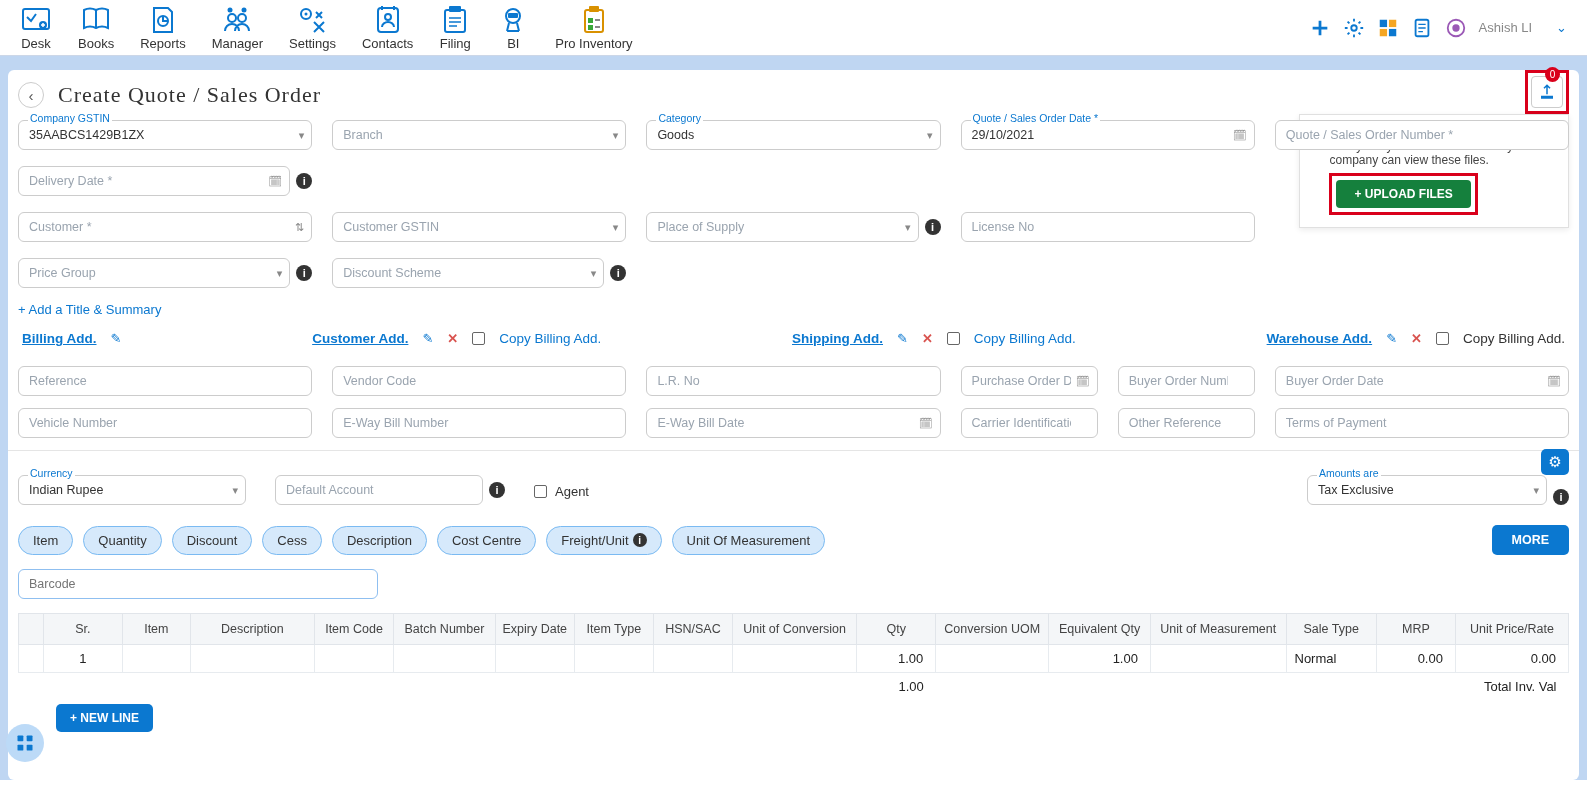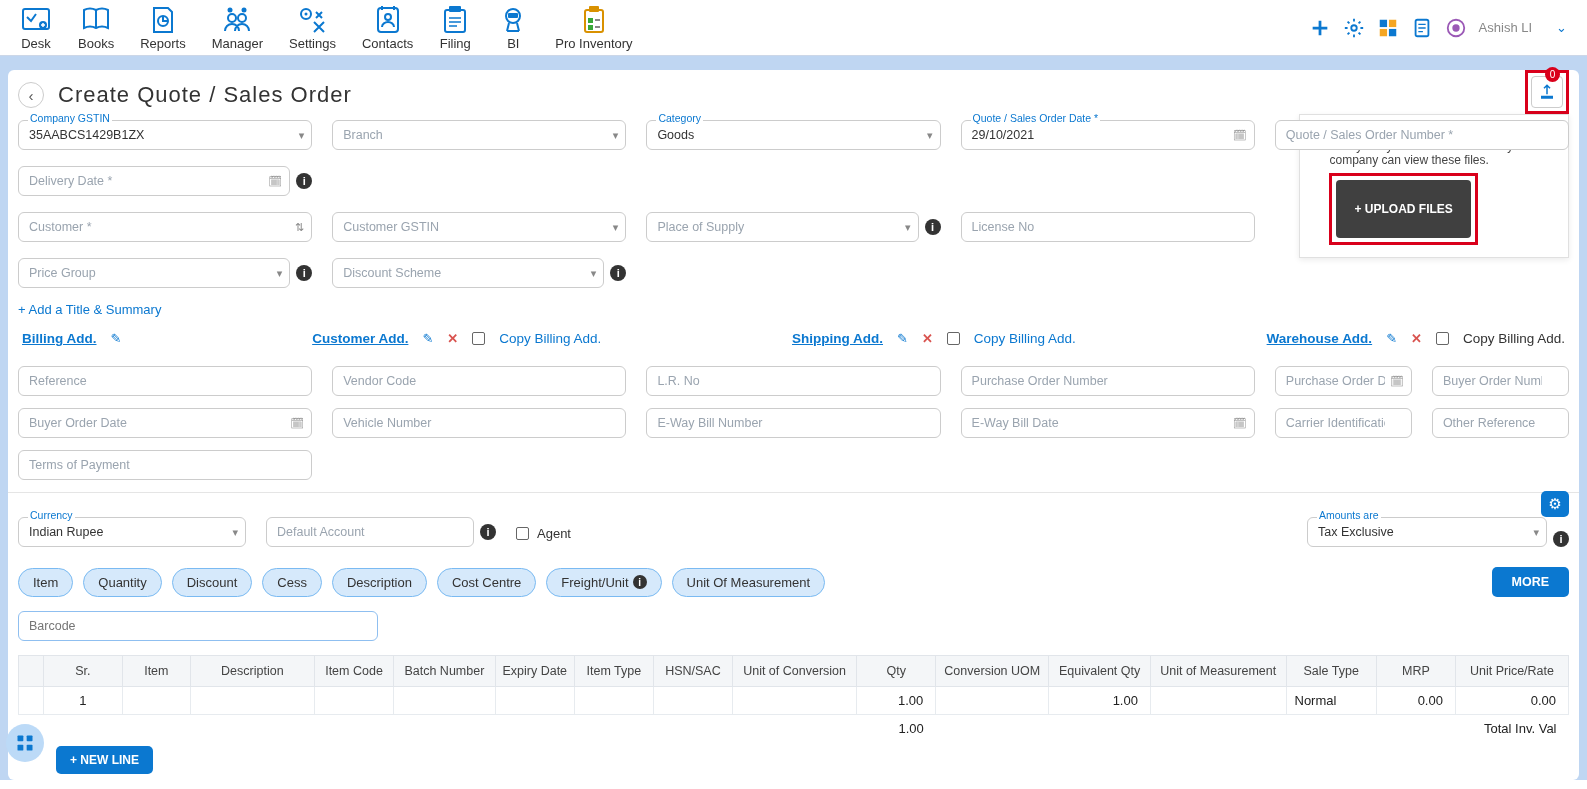--- a/index.html
+++ b/index.html
@@ -10,21 +10,21 @@
     .nav-item svg{width:32px;height:32px}
     .nav-right{display:flex;align-items:center;gap:12px}
     .nav-right svg{width:22px;height:22px}
     .user{color:#888;font-size:13px;display:flex;align-items:center;gap:18px}
 
     .body-wrap{background:#bfd6f2;padding:14px 8px 0 8px}
     .card{background:#fff;border-radius:6px;padding:12px 10px 0 10px;position:relative;min-height:710px}
 
     .title-row{display:flex;align-items:center;gap:14px;margin-bottom:12px}
     .back-btn{width:26px;height:26px;border:1px solid #ccc;border-radius:50%;display:flex;align-items:center;justify-content:center;font-size:15px;color:#555;cursor:pointer}
-    .page-title{font-family:Liberation Sans, sans-serif;font-size:22px;letter-spacing:1px}
+    .page-title{font-family:Liberation Serif, serif;font-size:22px;letter-spacing:1px}
 
     .form-grid{display:grid;grid-template-columns:repeat(5,minmax(0,1fr));gap:12px 20px;align-items:end}
     .field{position:relative}
     .field-label{position:absolute;top:-8px;left:10px;background:#fff;color:#0b78d0;font-size:10.5px;padding:0 2px}
     .field-input{width:100%;height:30px;border:1px solid #ccc;border-radius:6px;padding:0 26px 0 10px;font-size:12.5px;color:#333}
     .field-input::placeholder{color:#9aa4af}
     .caret{position:absolute;right:8px;top:50%;transform:translateY(-50%);font-size:11px;color:#888}
     .with-info{display:flex;align-items:center;gap:6px}
     .info-ic{width:16px;height:16px;border-radius:50%;background:#333;color:#fff;font-weight:bold;display:flex;align-items:center;justify-content:center;font-size:11px}
 
@@ -35,21 +35,21 @@
     .addr-item .lbl{text-decoration:underline;font-weight:600;cursor:pointer}
     .edit-ic{color:#0b78d0;font-size:13px;cursor:pointer}
     .x-ic{color:#d9534f;font-weight:bold;font-size:13px;cursor:pointer}
     .cb{width:13px;height:13px;border:1px solid #666;border-radius:2px;display:inline-block}
 
     .ref-grid{display:grid;grid-template-columns:repeat(5,minmax(0,1fr));gap:12px 20px;margin-bottom:12px}
 
     .hr{border-top:1px solid #e5e5e5;margin:8px -10px 0 -10px}
     .gear-btn{position:absolute;right:10px;margin-top:-2px;width:28px;height:26px;background:#0b78d0;border-radius:5px;display:flex;align-items:center;justify-content:center;color:#fff;font-size:15px;cursor:pointer}
 
-    .cur-row{display:flex;align-items:flex-end;gap:20px;margin-top:24px}
+    .cur-row{display:flex;align-items:flex-end;gap:29px;margin-top:24px}
     .cur-row .field{width:228px}
     .agent{display:flex;align-items:center;gap:8px;font-size:13px;color:#333;margin-bottom:6px}
     .amt-wrap{margin-left:auto;display:flex;align-items:flex-end;gap:6px}
 
     .chips-row{display:flex;align-items:center;gap:10px;margin-top:20px}
     .chip{background:#d6e9fb;border:1px solid #7abaf2;color:#333;font-size:13px;padding:6px 14px;border-radius:16px;cursor:pointer;display:flex;align-items:center;gap:4px}
     .more-btn{margin-left:auto;background:#0b78d0;color:#fff;font-weight:bold;font-size:12.5px;padding:8px 20px;border-radius:5px;cursor:pointer}
 
     .barcode{margin-top:14px}
     .barcode input{width:360px;height:30px;border:1.5px solid #8fbff0;border-radius:6px;padding:0 10px;font-size:12.5px}
@@ -61,21 +61,21 @@
 
     .bottom{display:flex;align-items:center;margin-top:4px}
     .new-line{background:#0b78d0;color:#fff;font-weight:bold;font-size:12px;padding:7px 14px;border-radius:5px;margin-left:38px;cursor:pointer}
 
     .fab{position:absolute;left:-2px;bottom:18px;width:38px;height:38px;border-radius:50%;background:#bcdaf7;display:flex;align-items:center;justify-content:center;font-size:20px;color:#0b78d0}
 
     
     .upl-panel{position:absolute;right:10px;top:44px;width:270px;background:#fff;border:1px solid #e0e0e0;padding:10px 10px 12px 10px;display:flex;gap:8px;box-shadow:0 2px 6px rgba(0,0,0,.08)}
     .upl-text{font-size:12px;color:#444}
     .upl-btn-wrap{border:3px solid #d9001b;padding:4px;margin-top:6px;display:inline-block}
-    .upl-btn{background:#404040;color:#fff;font-weight:bold;font-size:12px;padding:22px 18px;border-radius:4px}
+    .upl-btn{background:#15803d;color:#fff;font-weight:bold;font-size:12px;padding:7px 18px;border-radius:4px}
     .upl-badge{position:absolute;right:10px;top:0;width:44px;height:44px;border:3px solid #d9001b}
     .upl-badge .inner{width:32px;height:32px;margin:3px auto 0;border:1px solid #ccc;border-radius:4px;display:flex;align-items:center;justify-content:center}
     .upl-count{position:absolute;right:6px;top:-6px;width:15px;height:15px;border-radius:50%;background:#d9001b;color:#fff;font-size:10px;display:flex;align-items:center;justify-content:center}
   </style>
 </head>
 <body>
 
 <div class="nav">
   <div class="nav-items">
     <div class="nav-item">
@@ -314,21 +314,20 @@
         <span class="x-ic">✕</span>
         <span class="cb"></span>
         <span style="color:#333">Copy Billing Add.</span>
       </div>
     </div>
 
     <div class="ref-grid">
       <div class="field"><input class="field-input" placeholder="Reference" style=""></div>
       <div class="field"><input class="field-input" placeholder="Vendor Code" style=""></div>
       <div class="field"><input class="field-input" placeholder="L.R. No" style=""></div>
-      <div class="field"><input class="field-input" placeholder="Purchase Order Number" style=""></div>
       <div style="display:grid;grid-template-columns:1fr 1fr;gap:20px">
         <div class="field"><input class="field-input" placeholder="Purchase Order Date" style=""><span class="caret">🗓</span></div>
         <div class="field"><input class="field-input" placeholder="Buyer Order Number" style=""></div>
       </div>
 
       <div class="field"><input class="field-input" placeholder="Buyer Order Date" style=""><span class="caret">🗓</span></div>
       <div class="field"><input class="field-input" placeholder="Vehicle Number" style=""></div>
       <div class="field"><input class="field-input" placeholder="E-Way Bill Number" style=""></div>
       <div class="field"><input class="field-input" placeholder="E-Way Bill Date" style=""><span class="caret">🗓</span></div>
       <div style="display:grid;grid-template-columns:1fr 1fr;gap:20px">

